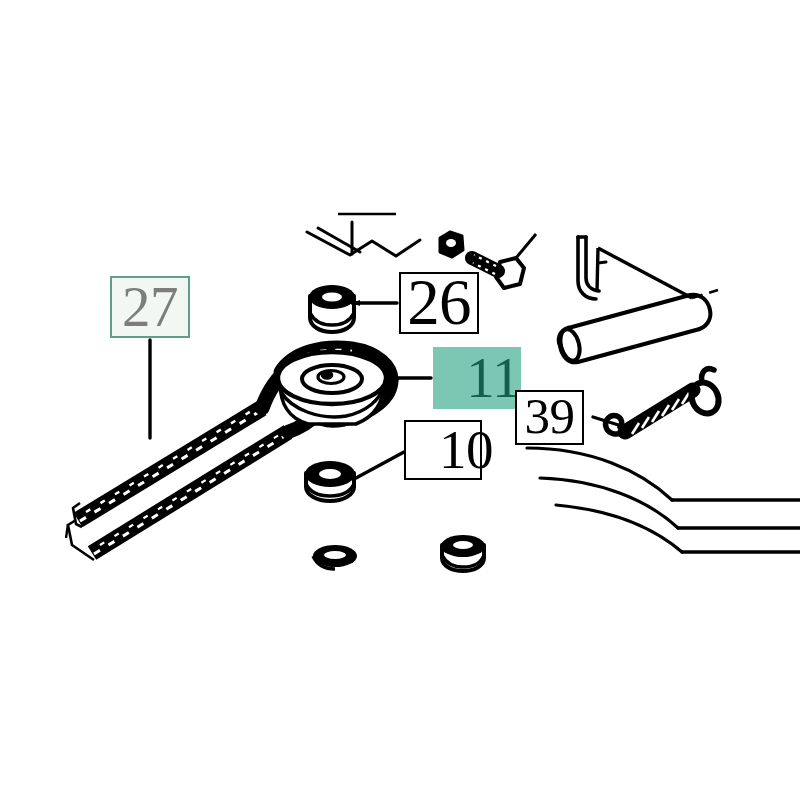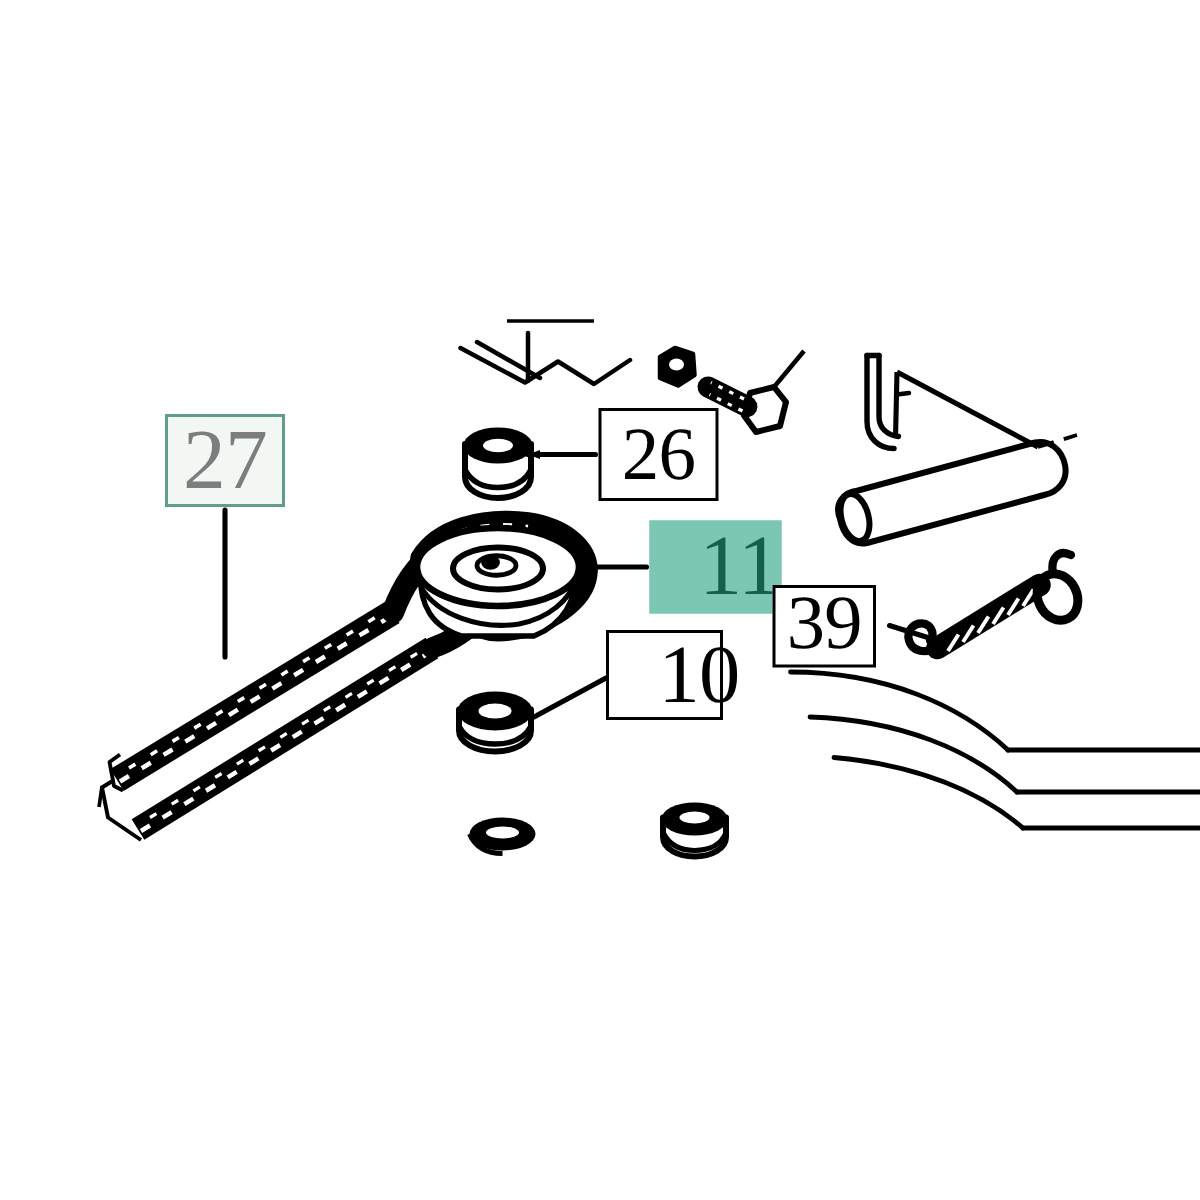--- a/index.html
+++ b/index.html
@@ -211,21 +211,21 @@
       <path d="M 352 303 L 360 300 L 360 306 Z" fill="#000000" stroke="none"></path>
       <path d="M 386 378 L 394 375 L 394 381 Z" fill="#000000" stroke="none"></path>
     </g>
 
   </svg>
 
   <div class="callout callout-muted" id="callout-27" style="left: 110px; top: 276px; width: 80px; height: 62px; font-size: 57px;">
     <span class="callout-text">27</span>
   </div>
 
-  <div class="callout callout-plain" id="callout-26" style="left: 399px; top: 272px; width: 80px; height: 62px; font-size: 50px;">
+  <div class="callout callout-plain" id="callout-26" style="left: 399px; top: 272px; width: 80px; height: 62px; font-size: 65px;">
     <span class="callout-text">26</span>
   </div>
 
   <div class="callout callout-highlight" id="callout-11" style="left: 433px; top: 347px; width: 88px; height: 62px; font-size: 57px;">
     <span class="callout-text">11</span>
   </div>
 
   <div class="callout callout-plain" id="callout-39" style="left: 515px; top: 390px; width: 69px; height: 55px; font-size: 51px;">
     <span class="callout-text">39</span>
   </div>

